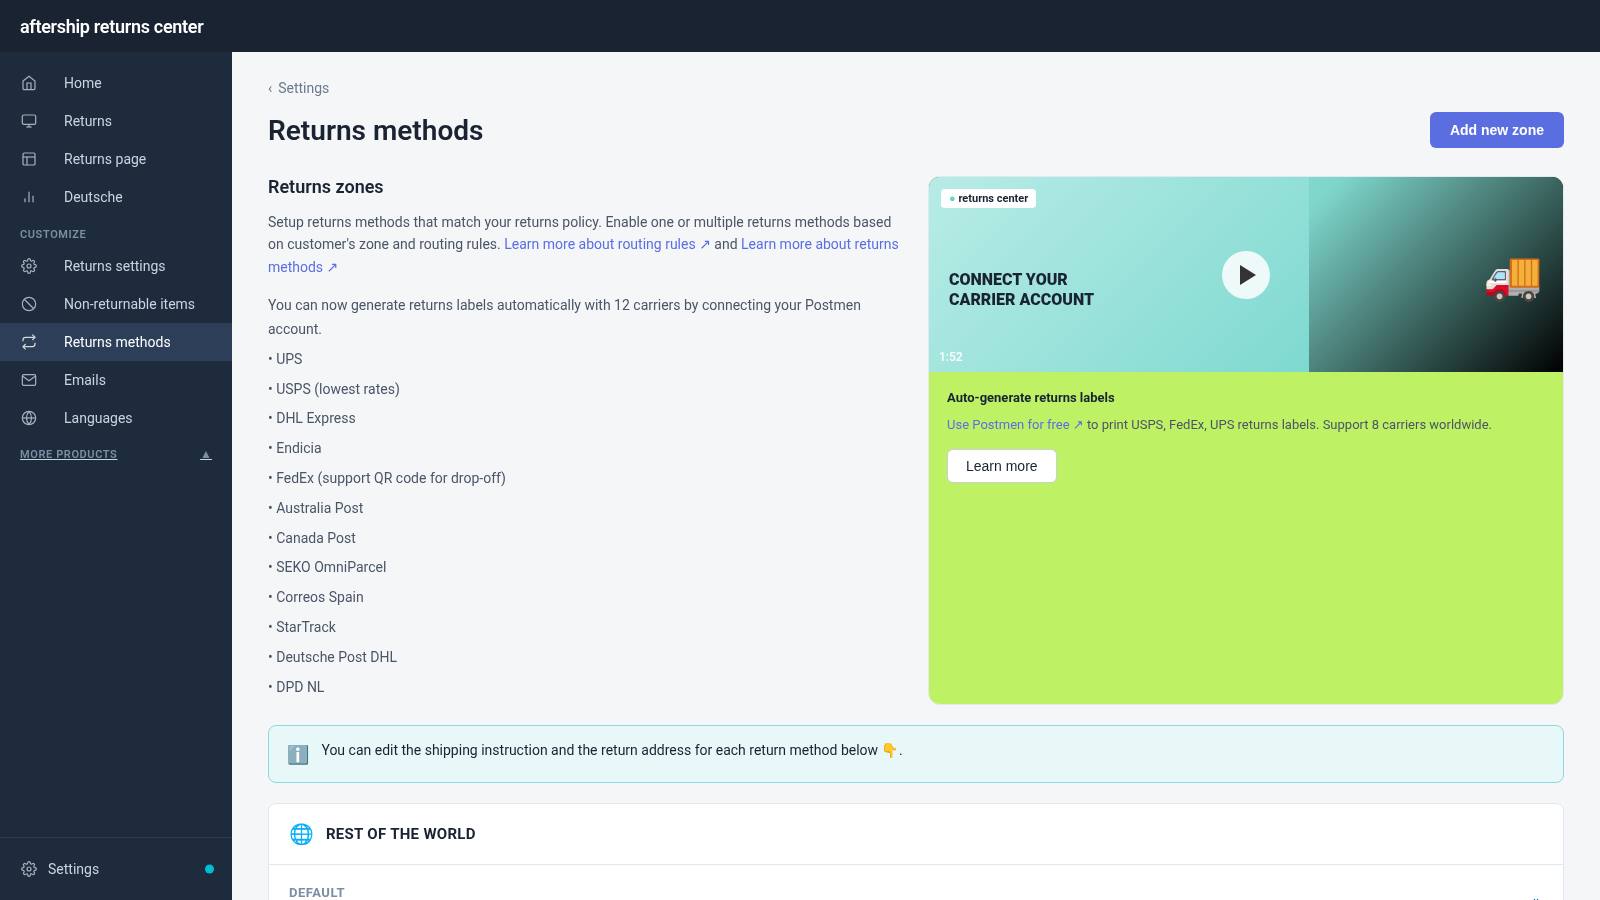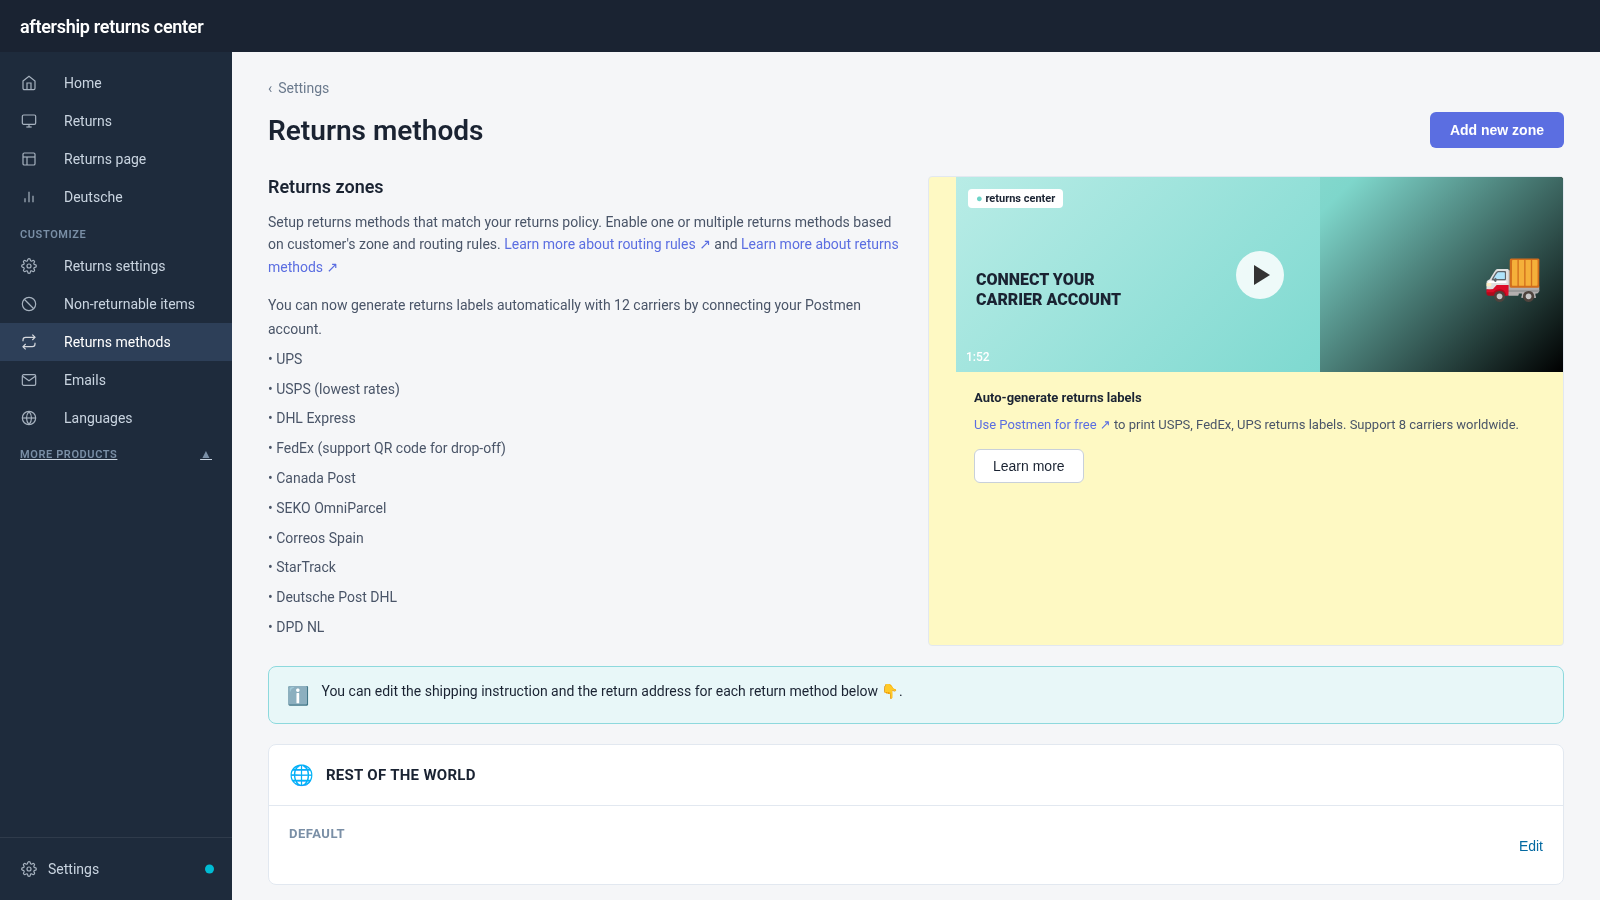--- a/index.html
+++ b/index.html
@@ -164,25 +164,24 @@
     }
     .carriers-text {
       font-size: 14px;
       color: #4a5568;
       line-height: 1.7;
     }
     .carriers-text p { margin-bottom: 6px; }
 
     
     .right-panel {
-      background: #fef9c3;
+      background: #bef264;
       border: 1px solid #e2e8f0;
-      border-radius: 4px;
+      border-radius: 12px;
       overflow: hidden;
-      padding-left: 27px;
     }
     .video-container {
       background: #000;
       height: 195px;
       position: relative;
       display: flex;
       align-items: center;
       justify-content: center;
     }
     .video-thumbnail {
@@ -504,21 +503,23 @@
           Setup returns methods that match your returns policy. Enable one or multiple returns methods based on customer's zone and routing rules.
           <a href="#"><span>Learn more about routing rules</span> ↗</a>
           <span> and</span>
           <a href="#"><span>Learn more about returns methods</span> ↗</a>
         </p>
         <div class="carriers-text">
           <p>You can now generate returns labels automatically with 12 carriers by connecting your Postmen account.</p>
           <p>• UPS</p>
           <p>• USPS (lowest rates)</p>
           <p>• DHL Express</p>
+          <p>• Endicia</p>
           <p>• FedEx (support QR code for drop-off)</p>
+          <p>• Australia Post</p>
           <p>• Canada Post</p>
           <p>• SEKO OmniParcel</p>
           <p>• Correos Spain</p>
           <p>• StarTrack</p>
           <p>• Deutsche Post DHL</p>
           <p>• DPD NL</p>
         </div>
       </div>
 
       <div class="right-panel">

